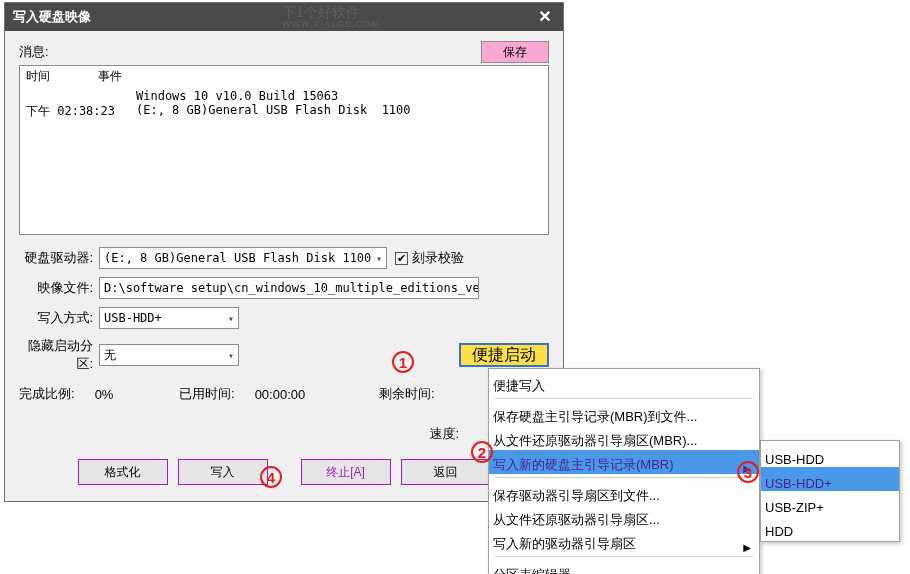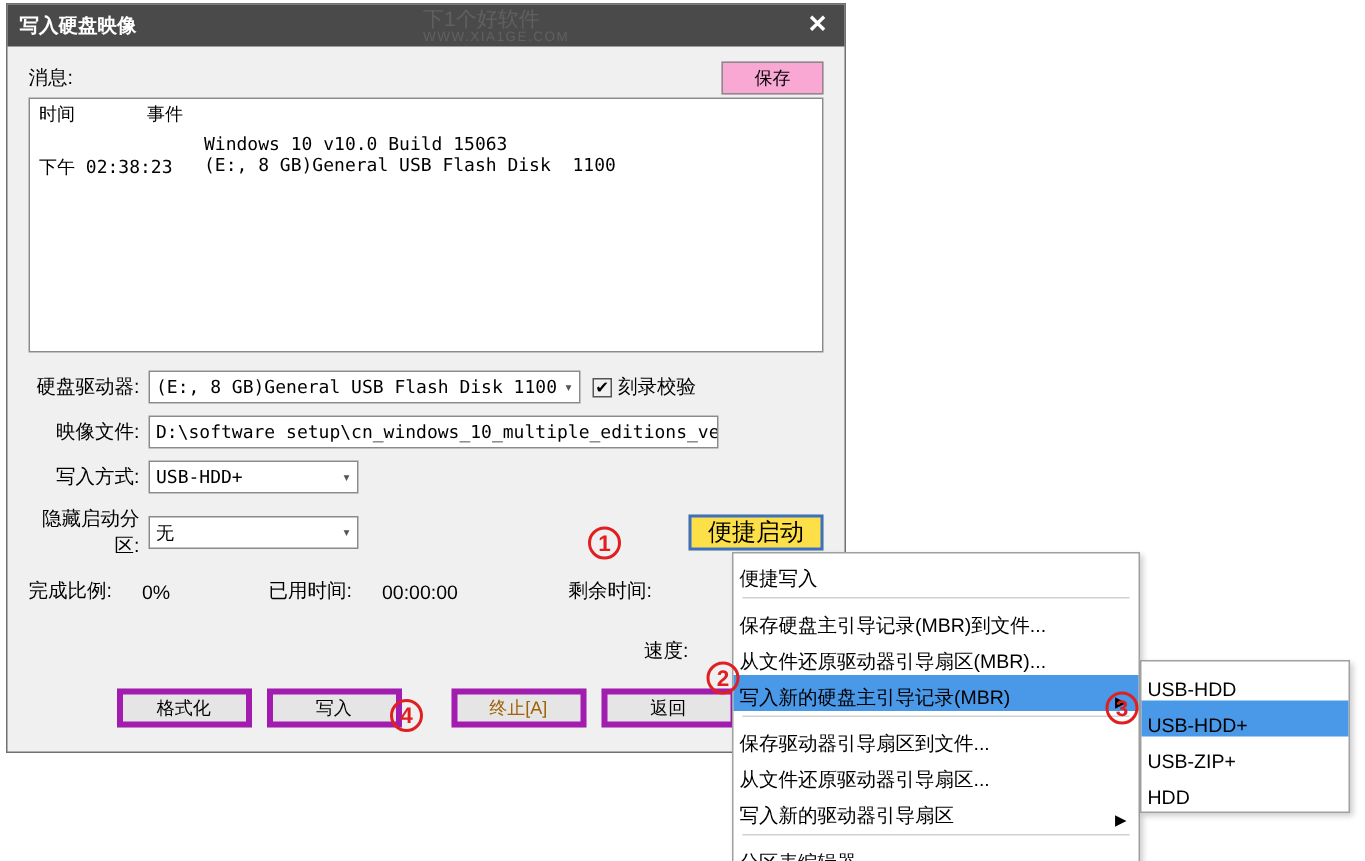--- a/index.html
+++ b/index.html
@@ -27,26 +27,26 @@
 .combo .caret { font-size: 10px; color: #555; }
 .txt { height: 22px; border: 1px solid #8a8a8a; background: #fff; font-family: SimSun, monospace; font-size: 12px; padding: 0 4px; display: flex; align-items: center; overflow: hidden; white-space: nowrap; }
 .check { display: flex; align-items: center; margin-left: 8px; font-size: 13px; }
 .check .box { width: 13px; height: 13px; border: 1px solid #555; margin-right: 4px; display: inline-flex; align-items: center; justify-content: center; font-size: 11px; }
 .shortcut-btn { width: 90px; height: 24px; border: 2px solid #3a70c8; background: #fde047; font-size: 16px; cursor: pointer; }
 .info-row { display: flex; align-items: center; margin-top: 12px; font-size: 13px; }
 .info-row .seg { display: flex; align-items: center; }
 .info-row .lbl { }
 .info-row .val { margin-left: 20px; }
 .button-row { display: flex; gap: 10px; margin-top: 16px; justify-content: center; }
-.action-btn { width: 90px; height: 26px; border: 4px solid #a21caf; background: #e5e5e5; font-size: 12px; cursor: pointer; }
-.action-btn.disabled { color: #a16207; cursor: default; margin-left: 23px; }
+.action-btn { width: 90px; height: 26px; border: 1px solid #a21caf; background: #e5e5e5; font-size: 12px; cursor: pointer; }
+.action-btn.disabled { color: #a21caf; cursor: default; margin-left: 23px; }
 .context-menu { position: absolute; background: #fff; border: 1px solid #a0a0a0; box-shadow: 2px 2px 4px rgba(0,0,0,0.2); font-size: 13px; padding: 2px 0; }
 .menu1 { left: 488px; top: 368px; width: 272px; }
 .menu-item { height: 24px; display: flex; align-items: flex-end; padding: 0 22px 0 4px; position: relative; cursor: pointer; }
-.menu-item.highlight { background: #4a98e8; color: #000000; }
+.menu-item.highlight { background: #4a98e8; color: #4c1d95; }
 .menu-item .sub-arrow { position: absolute; right: 8px; font-size: 10px; }
 .menu-sep { height: 1px; background: #d0d0d0; margin: 3px 6px; }
 .menu2 { left: 760px; top: 440px; width: 140px; }
 .annot { position: absolute; display: flex; align-items: center; justify-content: center; pointer-events: none; z-index: 20; }
 .circ { width: 22px; height: 22px; border: 2px solid #e02020; border-radius: 50%; color: #e02020; font-size: 15px; font-weight: bold; display: flex; align-items: center; justify-content: center; }
 .a1 { left: 392px; top: 351px; }
 .a2 { left: 471px; top: 441px; }
 .a3 { left: 737px; top: 461px; }
 .a4 { left: 260px; top: 466px; }
 </style>

